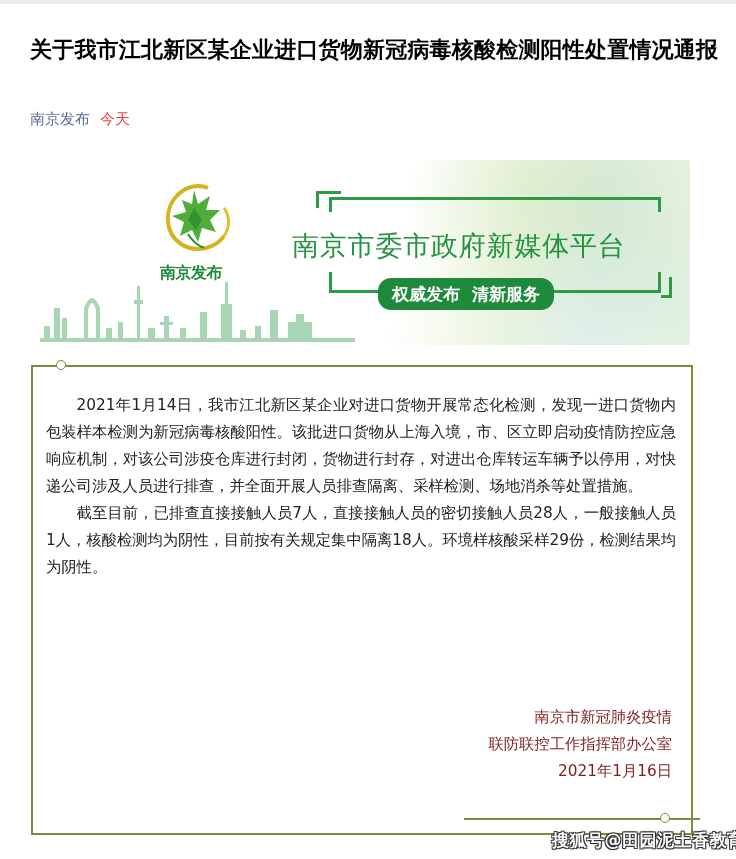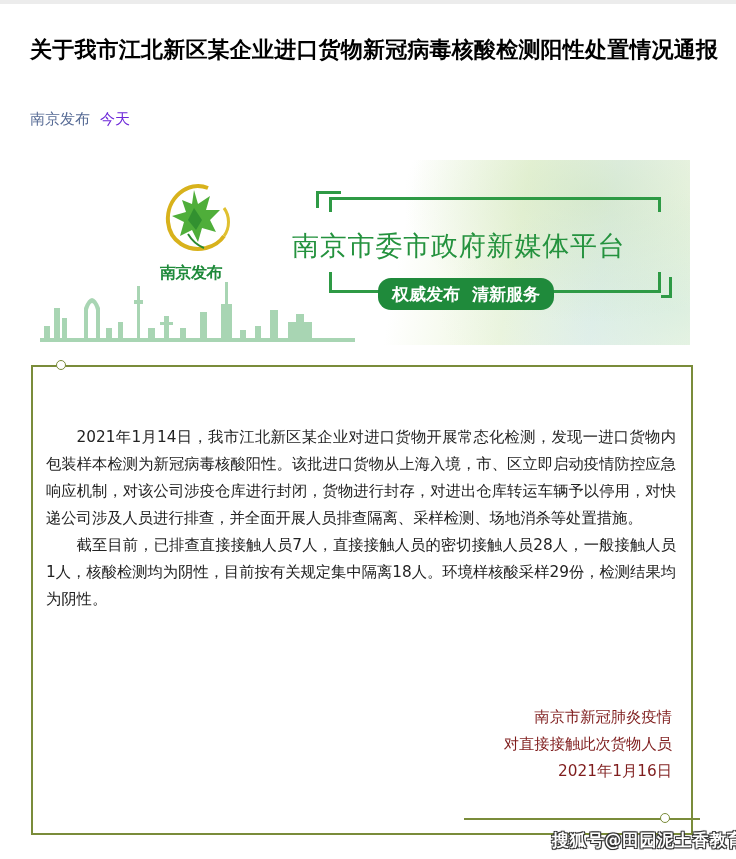--- a/index.html
+++ b/index.html
@@ -1,21 +1,21 @@
 <!DOCTYPE html>
 <html><head>
 <meta charset="utf-8">
 <style>
   html, body { margin:0; padding:0; background:#fff; }
   body { width:736px; height:859px; position:relative; overflow:hidden; font-family:"DejaVu Sans", "Liberation Sans", sans-serif; }
   .topline { position:absolute; left:0; top:0; width:736px; height:4px; background:#ececec; }
   .title { position:absolute; left:30px; top:34px; width:690px; font-size:22px; line-height:32px; font-weight:bold; color:#000000; letter-spacing:0.2px; }
   .meta { position:absolute; left:30px; top:108px; font-size:15px; line-height:22px; }
   .meta .src { color:#576b95; }
-  .meta .time { color:#6d28d9; margin-left:10px; }
+  .meta .time { color:#ef4444; margin-left:10px; }
 
   .banner { position:absolute; left:40px; top:160px; width:650px; height:185px; overflow:hidden;
     background: linear-gradient(100deg, #fff 0%, #fff 55%, #eef6df 72%, #e8f2f0 85%, #f3f9e8 100%); }
   .haze { position:absolute; right:0; top:0; width:320px; height:185px;
     background: radial-gradient(ellipse at 70% 20%, rgba(190,220,170,0.45), rgba(255,255,255,0) 60%),
                 radial-gradient(ellipse at 95% 80%, rgba(200,230,215,0.5), rgba(255,255,255,0) 55%); }
   .logo { position:absolute; left:118px; top:18px; width:74px; height:80px; }
   .logo-text { position:absolute; left:120px; top:103px; font-size:16px; color:#1e8a3a; font-weight:bold; letter-spacing:-0.5px; }
   .skyline { position:absolute; left:0; top:118px; width:315px; height:64px; }
   .bracket { position:absolute; border-color:#2e9a45; border-style:solid; }
@@ -26,21 +26,21 @@
   .platform { position:absolute; left:252px; top:68px; font-size:27px; line-height:36px; color:#24923e; font-weight:normal; letter-spacing:0.8px; white-space:nowrap; }
   .tagline { position:absolute; left:338px; top:118px; height:32px; padding:0 14px; background:#1f8a3b; color:#fff; font-size:17px; line-height:32px; border-radius:13px; font-weight:bold; white-space:nowrap; }
   .tagline .gap { display:inline-block; width:12px; }
 
   .frame { position:absolute; left:31px; top:365px; width:658px; height:466px; border:2px solid #7a8c3a; border-right-width:2px; }
   .ring { position:absolute; width:8px; height:8px; border:1.5px solid #7a8c3a; border-radius:50%; background:#fff; }
   .ring-top { left:56px; top:360px; }
   .inner-line { position:absolute; left:464px; top:818px; width:236px; height:2px; background:#7a8c3a; }
   .ring-bot { left:660px; top:813px; }
 
-  .body { position:absolute; left:46px; top:424px; width:630px; font-size:15.3px; line-height:27px; color:#222; }
+  .body { position:absolute; left:46px; top:392px; width:630px; font-size:15.3px; line-height:27px; color:#222; }
   .body p { margin:0; text-indent:2em; text-align:justify; }
   .sign { position:absolute; right:64px; top:704px; text-align:right; font-size:15.3px; line-height:27px; color:#7f1d1d; }
   .watermark { position:absolute; left:552px; top:829px; font-size:17px; line-height:22px; color:#fff; font-weight:bold;
     text-shadow: -1px -1px 0 #333, 1px -1px 0 #333, -1px 1px 0 #333, 1px 1px 0 #333, 0 0 2px #000; letter-spacing:0.5px; white-space:nowrap; }
 </style>
 </head>
 <body>
 
 <div class="topline"></div>
 
@@ -97,17 +97,17 @@
 <div class="inner-line"></div>
 <div class="ring ring-bot"></div>
 
 <div class="body">
   <p>2021年1月14日，我市江北新区某企业对进口货物开展常态化检测，发现一进口货物内包装样本检测为新冠病毒核酸阳性。该批进口货物从上海入境，市、区立即启动疫情防控应急响应机制，对该公司涉疫仓库进行封闭，货物进行封存，对进出仓库转运车辆予以停用，对快递公司涉及人员进行排查，并全面开展人员排查隔离、采样检测、场地消杀等处置措施。</p>
   <p>截至目前，已排查直接接触人员7人，直接接触人员的密切接触人员28人，一般接触人员1人，核酸检测均为阴性，目前按有关规定集中隔离18人。环境样核酸采样29份，检测结果均为阴性。</p>
 </div>
 
 <div class="sign">
   <div>南京市新冠肺炎疫情</div>
-  <div>对直接接触此次货物人员</div>
+  <div>联防联控工作指挥部办公室</div>
   <div>2021年1月16日</div>
 </div>
 
 <div class="watermark">搜狐号@田园泥土香教育</div>
 
 </body></html>

